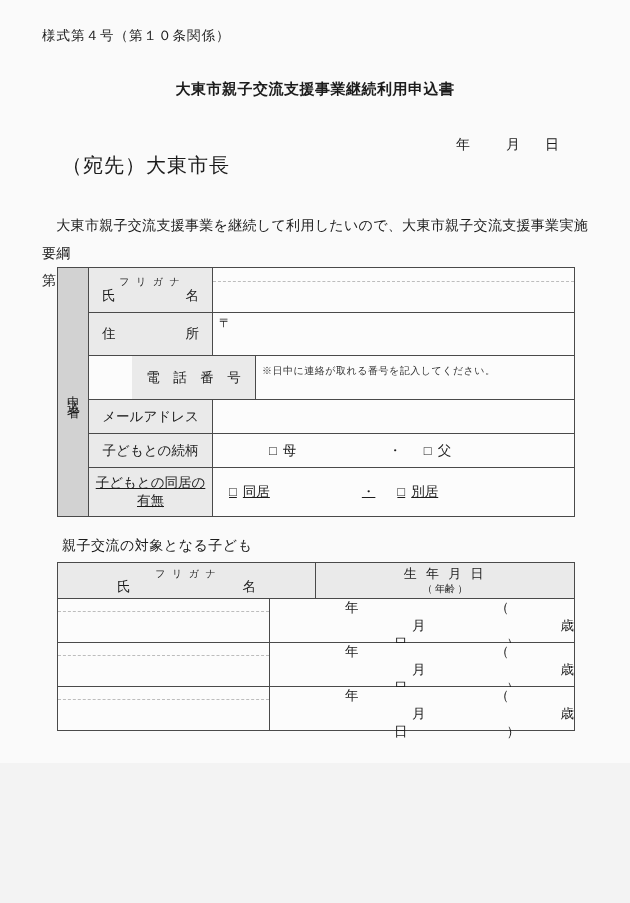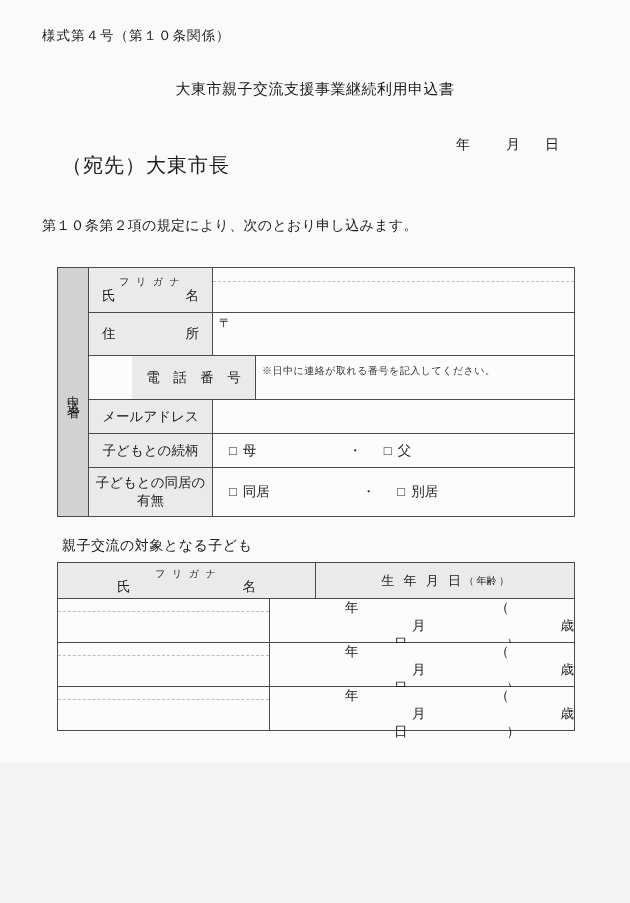--- a/index.html
+++ b/index.html
@@ -4,41 +4,41 @@
 <style>
   html,body{margin:0;padding:0;background:#f3f3f3;}
   .page{
     position:relative;width:630px;height:763px;margin:0 auto;
     background:#fafafa;color:#1c1c1c;
     font-family:"Liberation Serif","DejaVu Serif",serif;
     overflow:hidden;
   }
   
   .form-number{position:absolute;left:42px;top:27px;font-size:13.5px;letter-spacing:1px;}
-  .doc-title{position:absolute;left:0;right:0;top:80px;text-align:center;font-size:15px;letter-spacing:0.5px;}
+  .doc-title{position:absolute;left:0;right:0;top:80px;text-align:center;font-size:15px;letter-spacing:0.5px;font-weight:bold;}
   .date-line{position:absolute;left:456px;top:136px;font-size:14px;display:flex;align-items:baseline;}
   .date-line .dm{margin-left:36px;}
   .date-line .dd{margin-left:25px;}
   .addressee{position:absolute;left:62px;top:152px;font-size:20px;letter-spacing:1px;}
   .body-text{position:absolute;left:42px;top:212px;width:550px;font-size:14px;line-height:27.5px;letter-spacing:0.3px;}
 
   
   .cellbg{background:#fcfcfc;}
 
   
   .t1{position:absolute;left:57px;top:267px;width:518px;height:250px;
       display:flex;border:1px solid #4a4a4a;box-sizing:border-box;background:#fcfcfc;}
   .t1-side{width:31px;background:#d2d2d2;border-right:1px solid #4a4a4a;box-sizing:border-box;
       display:flex;align-items:center;justify-content:center;}
   .t1-side span{writing-mode:vertical-rl;font-size:13px;letter-spacing:5px;}
   .t1-main{flex:1;display:flex;flex-direction:column;}
   .t1-row{display:flex;box-sizing:border-box;border-top:1px solid #4a4a4a;}
   .t1-row.first{border-top:none;}
   .r-name{height:44px;} .r-addr{height:43px;} .r-phone{height:44px;padding-left:43px;}
-  .r-email{height:34px;} .r-rel{height:34px;} .r-coh{flex:1;}
+  .r-email{height:34px;} .r-rel{height:34px;gap:40px;} .r-coh{flex:1;text-decoration:underline;}
   .t1-label{width:124px;background:#eaeaea;border-right:1px solid #4a4a4a;box-sizing:border-box;
       display:flex;flex-direction:column;align-items:center;justify-content:center;font-size:13.5px;}
   .t1-label .justify{display:flex;justify-content:space-between;width:100%;padding:0 13px;box-sizing:border-box;}
   .furigana{font-size:10px;letter-spacing:2px;line-height:11px;color:#2a2a2a;}
   .t1-value{flex:1;position:relative;font-size:13.5px;}
   .furigana-line{position:absolute;top:13px;left:0;right:0;border-top:1px dashed #bdbdbd;}
   .postal{position:absolute;top:2px;left:6px;font-size:12px;}
   .note{position:absolute;top:8px;left:6px;font-size:10px;color:#333;letter-spacing:0.5px;}
   .opt-row{display:flex;align-items:center;height:100%;padding-left:16px;box-sizing:border-box;}
   .cb{font-size:13px;}
@@ -48,21 +48,21 @@
   .two-line{text-align:center;line-height:18px;}
 
   
   .section-title{position:absolute;left:62px;top:537px;font-size:14px;letter-spacing:0.5px;}
   .t2{position:absolute;left:57px;top:562px;width:518px;border:1px solid #4a4a4a;box-sizing:border-box;background:#fcfcfc;}
   .t2-header{display:flex;height:35px;background:#eaeaea;box-sizing:border-box;}
   .t2-name-col{width:258px;border-right:1px solid #4a4a4a;box-sizing:border-box;
       display:flex;flex-direction:column;align-items:center;justify-content:center;}
   .t2-name-col .pair{display:flex;font-size:13.5px;line-height:15px;}
   .t2-name-col .pair .gap{display:inline-block;width:112px;}
-  .t2-dob-col{flex:1;display:flex;flex-direction:row;align-items:center;justify-content:center;}
+  .t2-dob-col{flex:1;display:flex;flex-direction:column;align-items:center;justify-content:center;}
   .t2-dob-col .l1{font-size:13px;letter-spacing:3px;line-height:15px;}
   .t2-dob-col .l2{font-size:10px;line-height:15px;}
   .t2-row{display:flex;height:44px;border-top:1px solid #4a4a4a;box-sizing:border-box;}
   .t2-name-cell{width:258px;border-right:1px solid #4a4a4a;box-sizing:border-box;position:relative;}
   .t2-name-cell .furigana-line{top:12px;}
   .t2-dob-cell{flex:1;display:flex;flex-direction:row;justify-content:space-evenly;font-size:13.5px;}
   .ymd{padding-left:75px;}
   .ymd .m{margin-left:67px;} .ymd .d{margin-left:49px;}
   .age{padding-left:70px;}
   .age .a{margin-left:65px;} .age .c{margin-left:11px;}
@@ -78,20 +78,21 @@
 
   <div class="date-line">
     <span class="dy">年</span>
     <span class="dm">月</span>
     <span class="dd">日</span>
   </div>
 
   <div class="addressee">（宛先）大東市長</div>
 
   <div class="body-text">
+    <div>　大東市親子交流支援事業を継続して利用したいので、大東市親子交流支援事業実施要綱</div>
     <div>第１０条第２項の規定により、次のとおり申し込みます。</div>
   </div>
 
   <div class="t1">
     <div class="t1-side">
       <span>申込者</span>
     </div>
     <div class="t1-main">
 
       <div class="t1-row r-name first">

